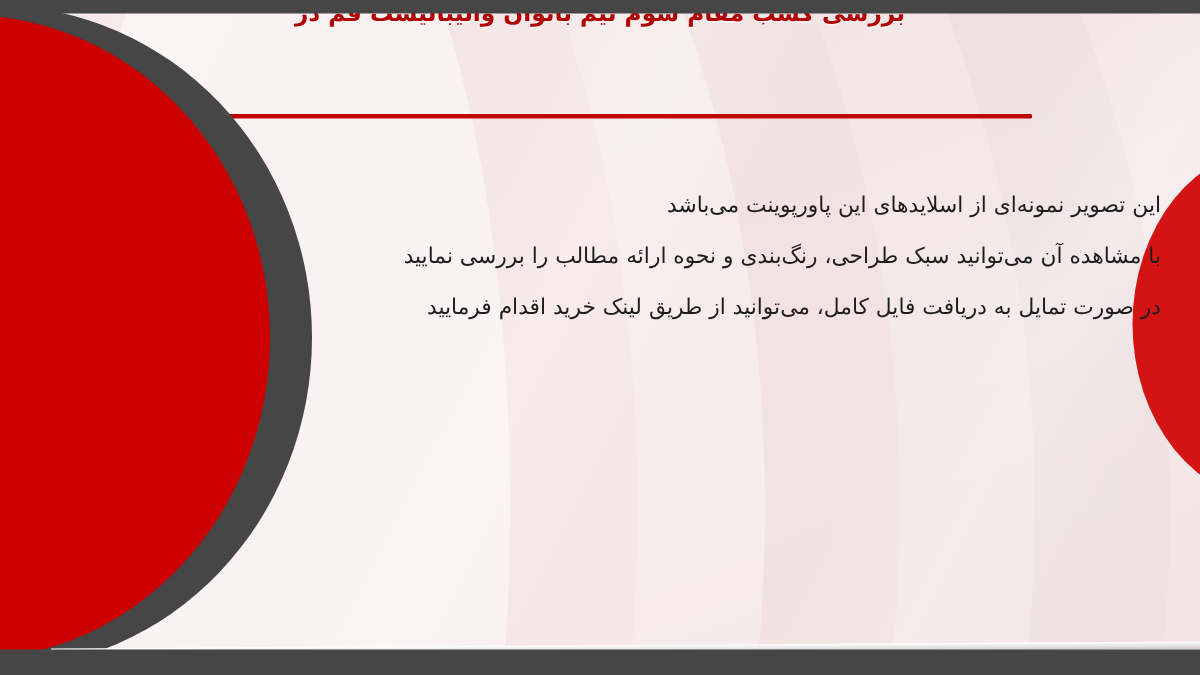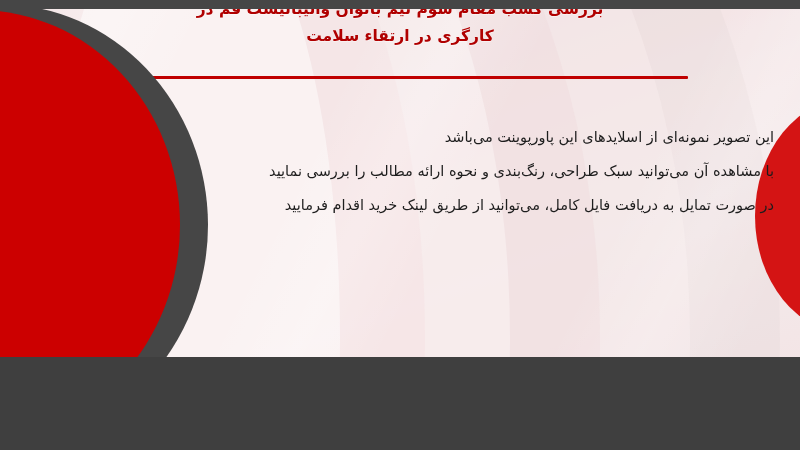--- a/index.html
+++ b/index.html
@@ -3,21 +3,21 @@
 <meta charset="utf-8">
 <style>
   html, body {
     margin: 0;
     padding: 0;
     background: #3f3f3f;
   }
   #slide {
     position: relative;
     width: 800px;
-    height: 357px;
+    height: 450px;
     overflow: hidden;
     background: #464646;
     font-family: "DejaVu Sans", "Liberation Sans", sans-serif;
   }
 
   
   .bg-plate {
     position: absolute;
     left: 0; top: 8px;
     width: 800px; height: 430px;
@@ -171,21 +171,20 @@
       <div class="ring r2"></div>
       <div class="ring r1"></div>
     </div>
     <div class="sheen"></div>
   </div>
 
   <div class="oval-right"></div>
 
   <div class="title-block">
     <span class="title-line">بررسی کسب مقام سوم تیم بانوان والیبالیست قم در</span>
-    <span class="title-line">کارگری در ارتقاء سلامت</span>
   </div>
   <div class="title-rule"></div>
 
   <div class="body-block">
     <span class="body-line">این تصویر نمونه‌ای از اسلایدهای این پاورپوینت می‌باشد</span>
     <span class="body-line">با مشاهده آن می‌توانید سبک طراحی، رنگ‌بندی و نحوه ارائه مطالب را بررسی نمایید</span>
     <span class="body-line">در صورت تمایل به دریافت فایل کامل، می‌توانید از طریق لینک خرید اقدام فرمایید</span>
   </div>
 
   <div class="oval-left-ring"></div>

